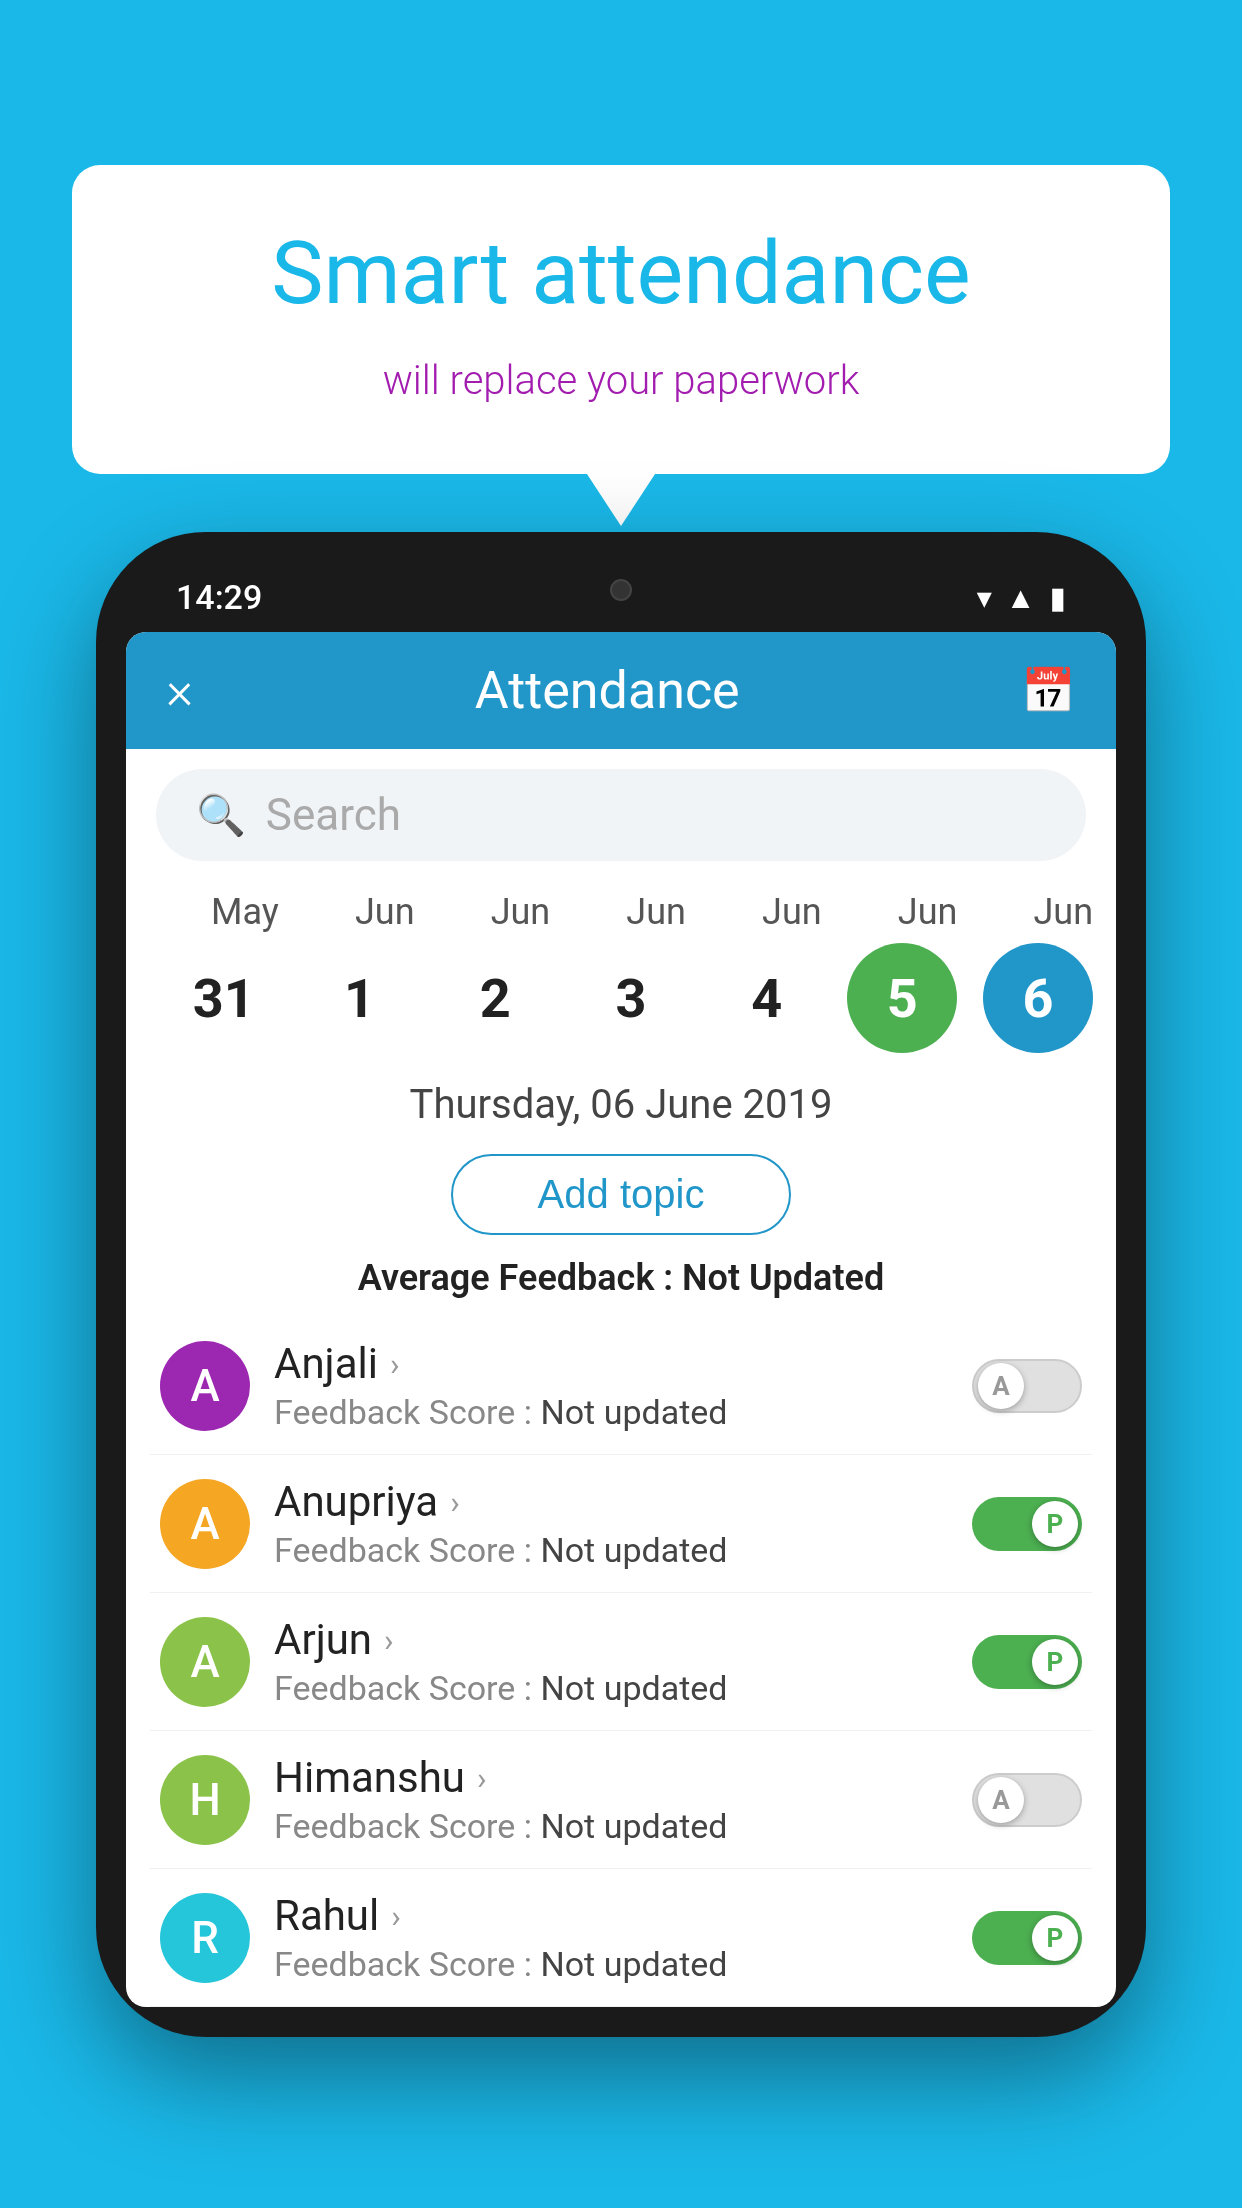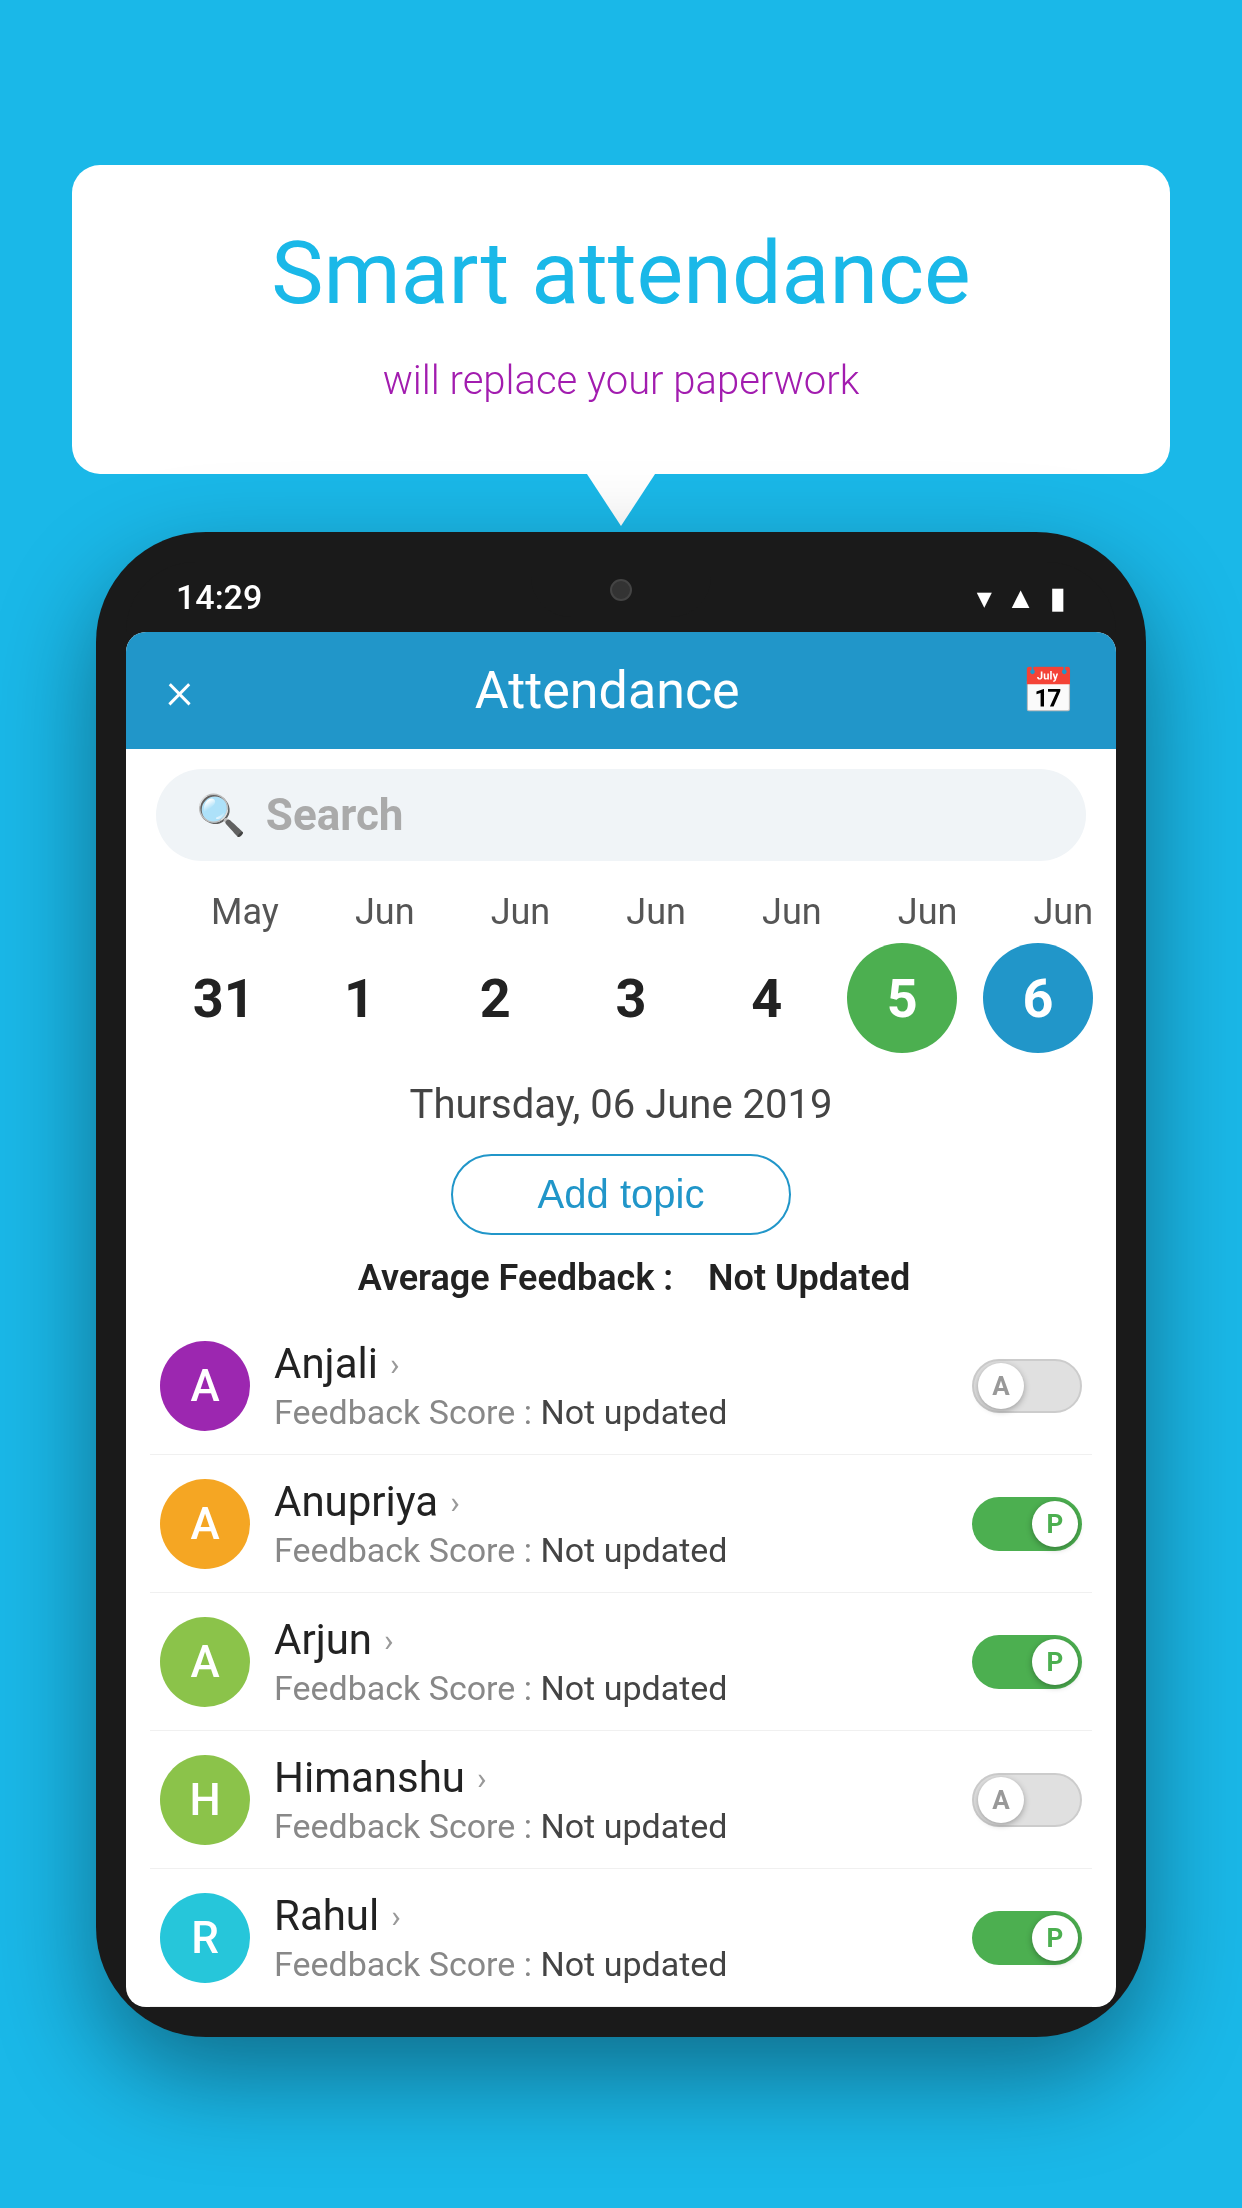--- a/index.html
+++ b/index.html
@@ -154,21 +154,21 @@
       padding: 20px 40px;
       gap: 20px;
     }
     .search-icon-wrap {
       color: #999;
       font-size: 40px;
     }
     .search-text {
       font-size: 44px;
       color: #aaa;
-      font-weight: 700;
+      font-weight: 400;
     }
 
     
     .calendar-row {
       display: flex;
       justify-content: space-around;
       padding: 10px 20px 0;
     }
     .cal-day-col {
       display: flex;
@@ -231,21 +231,20 @@
     
     .avg-feedback {
       text-align: center;
       font-size: 36px;
       color: #888;
       padding: 6px 0 18px;
     }
     .avg-feedback span {
       color: #222;
       font-weight: 600;
-      margin-left: 26px;
     }
 
     
     .student-list {
       padding: 0 24px;
     }
     .student-item {
       display: flex;
       align-items: center;
       padding: 22px 10px;

